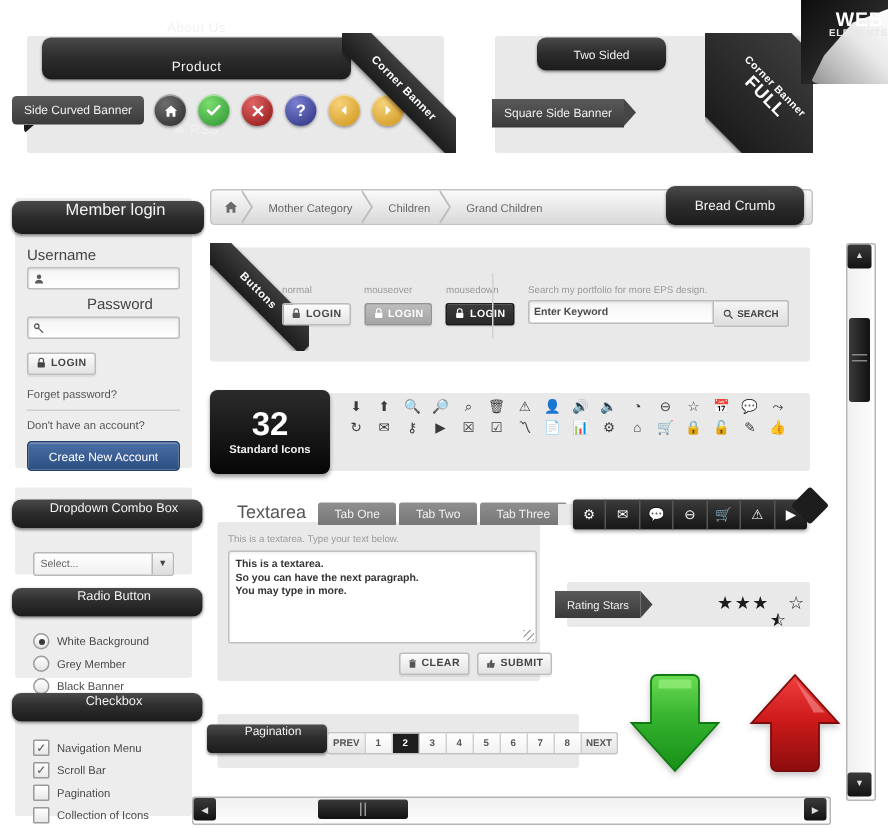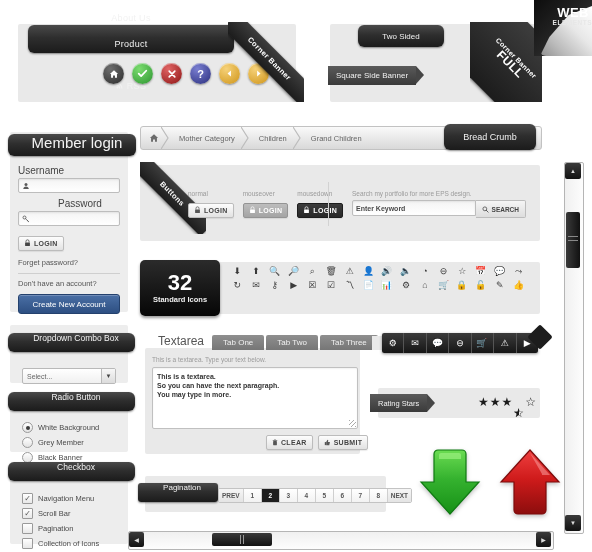--- a/index.html
+++ b/index.html
@@ -167,20 +167,26 @@
     <span class="item" style="display:flex;gap:3px;">
       <svg width="8" height="8" viewBox="0 0 16 16">
         <circle cx="3" cy="13" r="2" fill="#f2f2f2"></circle>
         <path d="M1 7.5a7.5 7.5 0 0 1 7.5 7.5h-2.2A5.3 5.3 0 0 0 1 9.7z" fill="#f2f2f2"></path>
         <path d="M1 3a12 12 0 0 1 12 12h-2.2A9.8 9.8 0 0 0 1 5.2z" fill="#f2f2f2"></path>
       </svg>
       <span>RSS</span>
     </span>
   </div>
 
+  <div class="abs" style="left:8px;top:64px;">
+    <div class="sidebanner curved" style="position:relative;">
+      <span>Side Curved Banner</span>
+    </div>
+    <div class="foldL" style="left:8px;top:19px;width:7px;height:6px;background:#1a1a1a;"></div>
+  </div>
 
   <div class="abs" style="left:103px;top:63px;display:flex;gap:8px;">
     <div class="rnd" style="background:radial-gradient(circle at 35% 28%,#6d6d6d,#2b2b2b);">
       <svg width="10" height="10" viewBox="0 0 16 16">
         <path d="M8 2 1.5 7.8h1.8V14h3.1v-3.6h3.2V14h3.1V7.8h1.8z" fill="#fff"></path>
       </svg>
     </div>
     <div class="rnd" style="background:radial-gradient(circle at 35% 28%,#7bdc6f,#2c9430);">
       <svg width="11" height="11" viewBox="0 0 16 16">
         <path d="M2.5 8.3 6 11.7 13.4 4" stroke="#fff" stroke-width="2.6" fill="none" stroke-linecap="round" stroke-linejoin="round"></path>
@@ -237,21 +243,21 @@
 
   <div class="curl">
     <div class="blk"></div>
     <div class="wht"></div>
     <div class="t1">WEB</div>
     <div class="t2">ELEMENTS</div>
   </div>
 
   <div class="abs panel" style="left:10px;top:132px;width:118px;height:180px;background:#ededed;"></div>
 
-  <div class="abs blackbar" style="left:8px;top:134px;width:118px;height:22px;display:flex;align-items:center;padding-left:10px;font-size:15px;">
+  <div class="abs blackbar" style="left:8px;top:134px;width:118px;height:22px;display:flex;align-items:center;padding-left:10px;font-size:11px;">
     <span>Member login</span>
   </div>
 
   <div class="abs" style="left:18px;top:165px;width:102px;">
     <div class="lbl">Username</div>
     <div class="tfield" title="Username">
       <svg width="8" height="8" viewBox="0 0 16 16">
         <circle cx="8" cy="5" r="3" fill="#5b5b5b"></circle>
           <path d="M2.5 14c0-3.2 2.5-5 5.5-5s5.5 1.8 5.5 5z" fill="#5b5b5b"></path>
       </svg>

